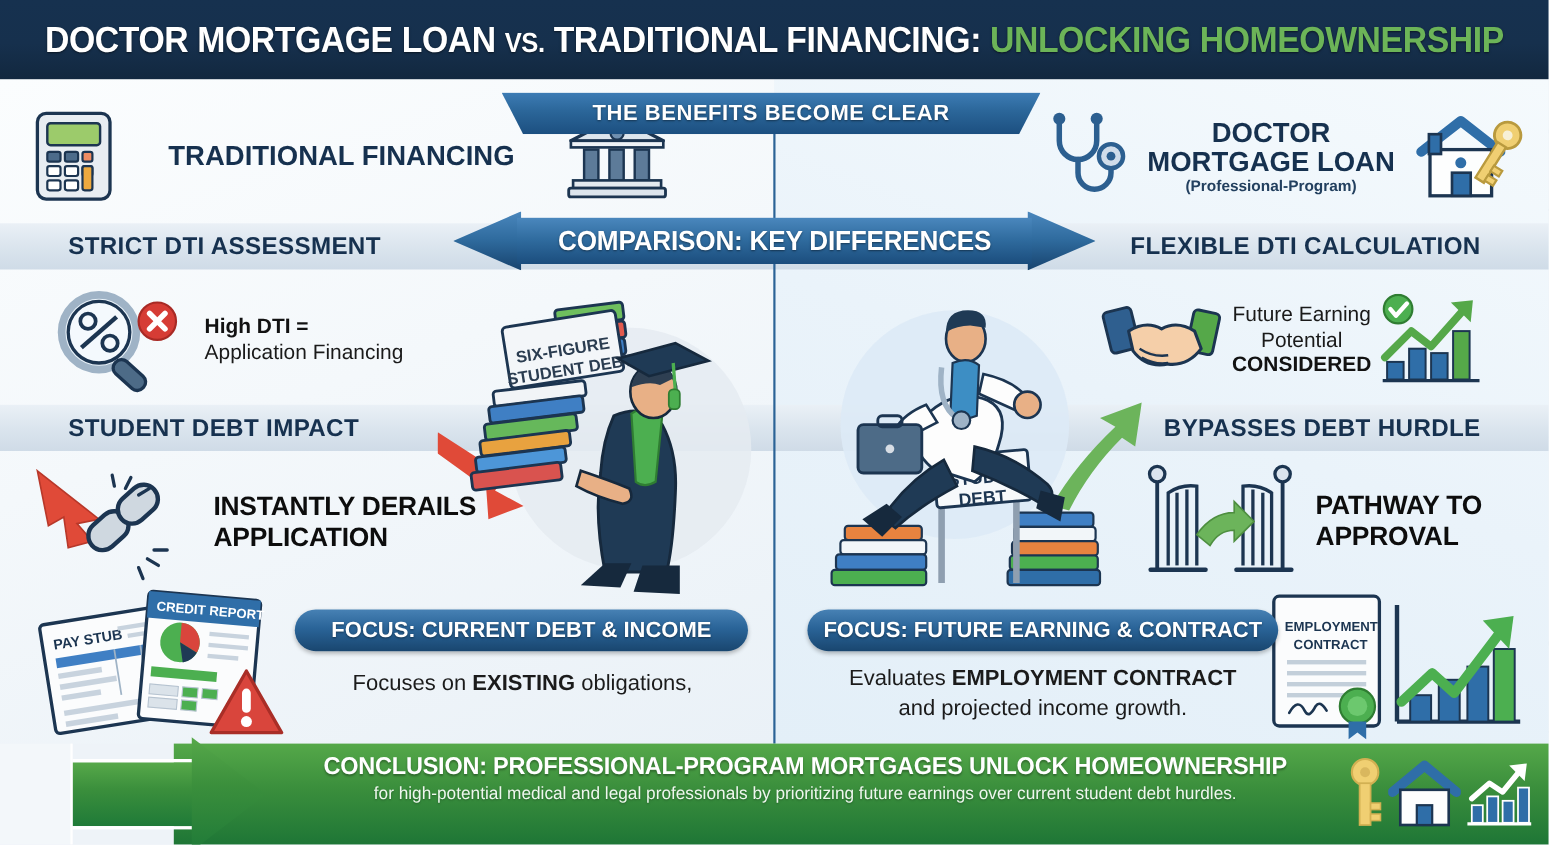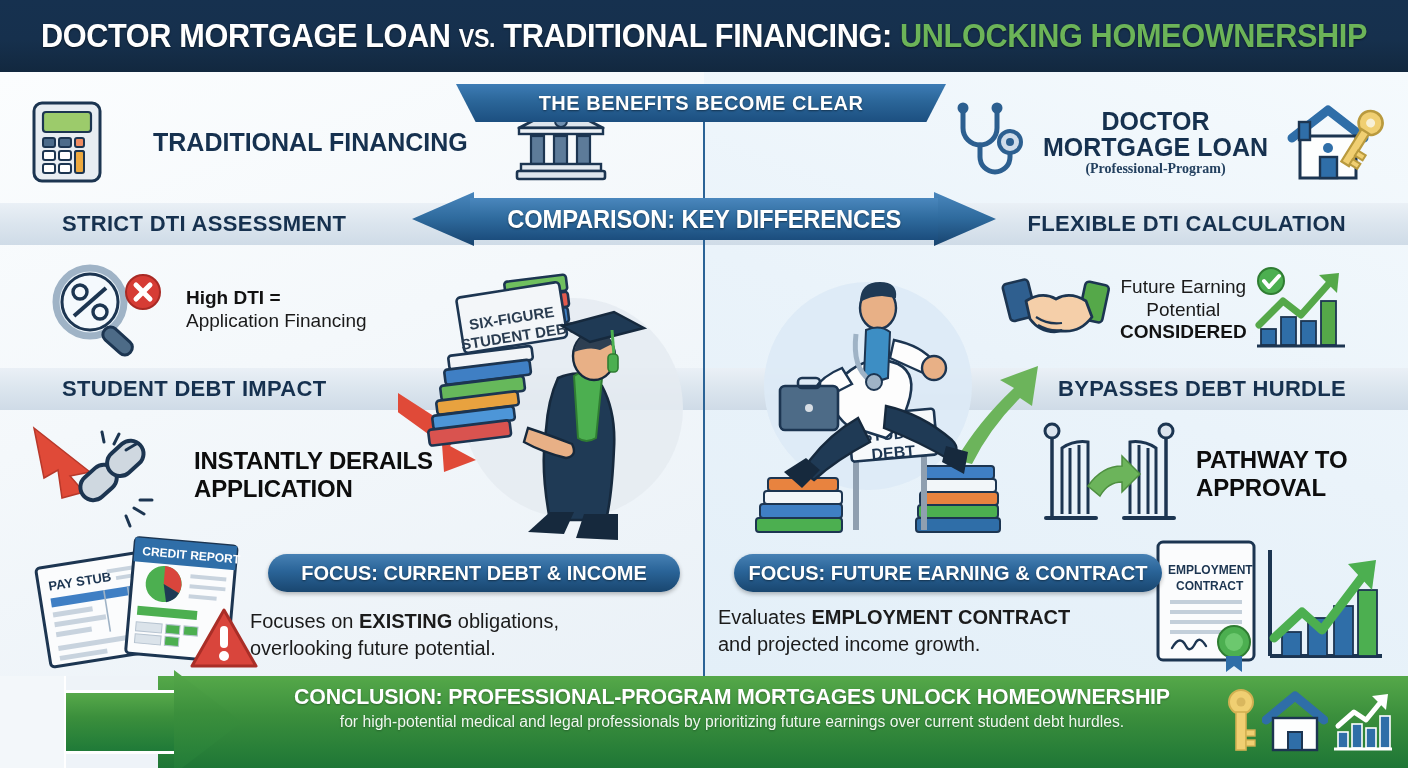--- a/index.html
+++ b/index.html
@@ -82,40 +82,40 @@
     position:relative; z-index:3; color:#fff; font-size:25px; font-weight:bold;
     letter-spacing:-0.2px; text-shadow:0 1px 2px rgba(0,0,0,.45); white-space:nowrap;
     transform:scaleX(.95);
   }
 
   
   .hdrrow { position:absolute; top:92px; height:100px; display:flex; align-items:center; gap:14px; z-index:10; }
   .hdrrow.left  { left:28px;gap:47px; }
   .hdrrow.right { right:22px; }
   .hdr-title { font-size:25px; font-weight:bold; color:#16314f; line-height:1.06; text-align:center; text-transform:uppercase; }
-  .hdr-sub   { font-size:14px; font-weight:bold; color:#23405f; text-align:center; text-transform:none; margin-top:1px;font-family:Liberation Serif, serif; }
+  .hdr-sub   { font-size:14px; font-weight:bold; color:#23405f; text-align:center; text-transform:none; margin-top:1px; }
 
   
   .row { position:absolute; display:flex; align-items:center; z-index:10; }
 
   .kv-strong { font-size:19px; font-weight:bold; color:#121212; line-height:1.2; }
   .kv-norm   { font-size:19px; font-weight:normal; color:#1a1a1a; line-height:1.2; }
   .big-bold  { font-size:24px; font-weight:bold; color:#0d0d0d; line-height:1.16; letter-spacing:-0.2px; }
 
   
   .pill {
     position:absolute; height:38px; z-index:14;
     background:linear-gradient(180deg,#4781b4 0%,#2a6498 45%,#19466f 100%);
     border-radius:19px;
     display:flex; align-items:center; justify-content:center; padding:0 18px;
     box-shadow:0 2px 4px rgba(0,0,0,.28);
   }
   .pill span { color:#fff; font-size:20px; font-weight:bold; white-space:nowrap; text-shadow:0 1px 2px rgba(0,0,0,.45); }
 
-  .focus-desc { position:absolute; z-index:13; text-align:left; font-size:20px; color:#1b1b1b; line-height:1.34; }
+  .focus-desc { position:absolute; z-index:13; text-align:center; font-size:20px; color:#1b1b1b; line-height:1.34; }
   .focus-desc b { font-weight:bold; }
 
   
   .concl { position:absolute; left:62px; top:676px; width:1346px; height:92px; z-index:25; }
   .concl .mainbar {
     position:absolute; left:96px; top:0; width:1250px; height:92px;
     background:linear-gradient(180deg,#55a849 0%,#3a8e3c 45%,#1e7636 100%);
   }
   .concl .shaft {
     position:absolute; left:0; top:14px; width:120px; height:64px;
@@ -531,21 +531,20 @@
 
   <div class="pill" style="left:734px; top:554px; width:428px;">
     <span>FOCUS: FUTURE EARNING &amp; CONTRACT</span>
   </div>
   <div class="pill" style="left:268px; top:554px; width:412px;">
     <span>FOCUS: CURRENT DEBT &amp; INCOME</span>
   </div>
 
   <div class="focus-desc" style="left:250px; top:608px; width:450px;">
     <div><span>Focuses on </span><b>EXISTING</b><span> obligations,</span></div>
-    <div>overlooking future potential.</div>
   </div>
   <div class="focus-desc" style="left:718px; top:604px; width:460px;">
     <div><span>Evaluates </span><b>EMPLOYMENT CONTRACT</b></div>
     <div>and projected income growth.</div>
   </div>
 
   <div class="notch"></div>
   <div class="concl">
     <div class="mainbar"></div>
     <div class="shaft"></div>

